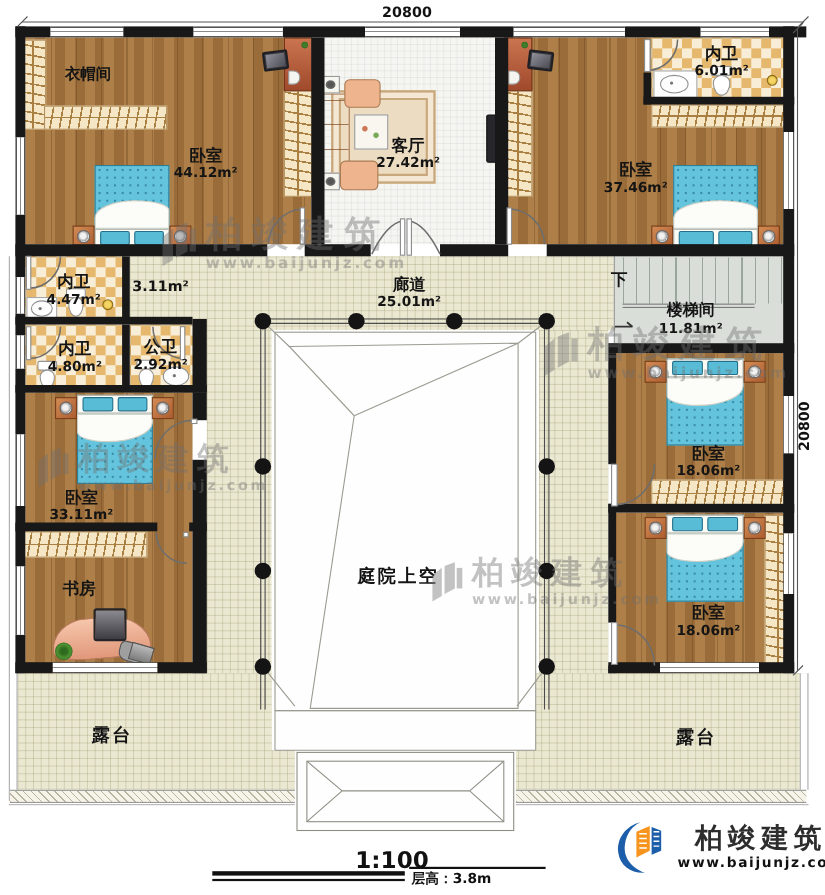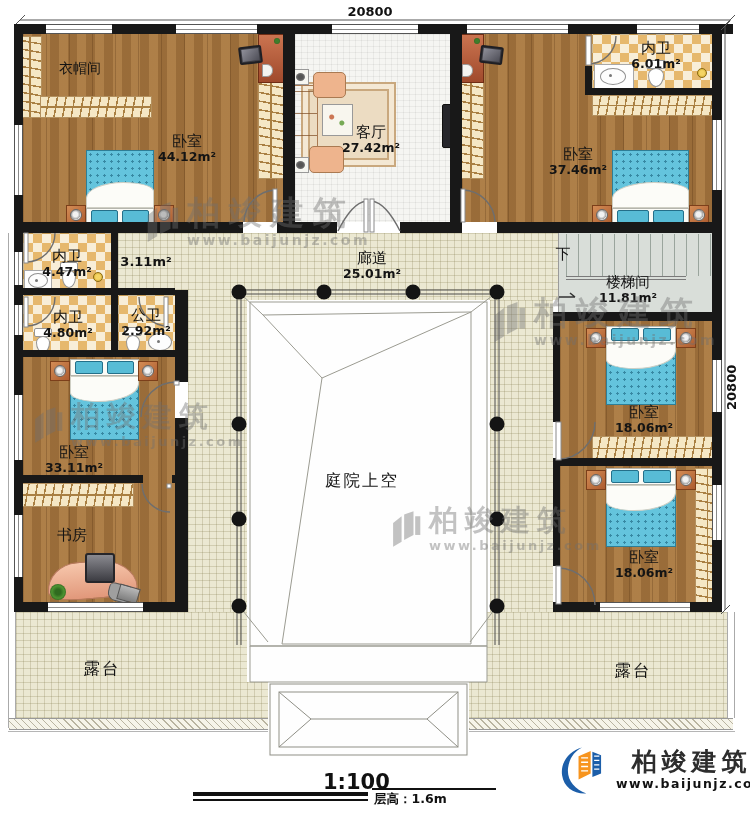--- a/index.html
+++ b/index.html
@@ -87,21 +87,21 @@
   .sidet{position:absolute;z-index:10;background:#f6f6f1;border:1px solid #999;}
   .sidet:after{content:"";position:absolute;inset:3px;border-radius:50%;background:radial-gradient(#555 35%,#8a8a8a);}
   .ctable{position:absolute;z-index:10;background:#f8f6ee;border:1px solid #999;
     background-image:radial-gradient(circle at 30% 40%,#c75 2px,transparent 3px),radial-gradient(circle at 65% 60%,#7a5 2px,transparent 3px);}
   .stair-treads{position:absolute;z-index:7;
     background:repeating-linear-gradient(90deg,#9aa59d 0 1px,transparent 1px 12px);}
   .stair-rail{position:absolute;z-index:7;border-top:1.5px solid #7a7a7a;border-bottom:1.5px solid #7a7a7a;}
   
   .lab{position:absolute;z-index:35;transform:translate(-50%,-50%);text-align:center;color:#141414;
     line-height:1.15;white-space:nowrap;}
-  .lab .nm{font-weight:400;font-size:15px;}
+  .lab .nm{font-weight:700;font-size:15px;}
   .lab .ar{font-weight:700;font-size:12.5px;}
   .lab.big .nm{font-size:16.5px;letter-spacing:2px;}
   .lab.small .nm{font-size:14px;}
   
   .wm{position:absolute;z-index:40;display:flex;align-items:center;gap:7px;color:rgba(112,112,112,.42);pointer-events:none;}
   .wm-text{display:flex;flex-direction:column;align-items:flex-start;}
   .wm-brand{font-weight:700;line-height:1;white-space:nowrap;}
   .wm-url{font-weight:700;line-height:1;margin-top:4px;letter-spacing:2.5px;white-space:nowrap;font-size:14px;}
   .wm.lg .wm-brand{font-size:33px;letter-spacing:9px;}
   .wm.md .wm-brand{font-size:29px;letter-spacing:7px;}
@@ -453,21 +453,21 @@
     <div class="nm">书房</div>
   </div>
   <div class="lab" style="left:644px;top:420px;">
     <div class="nm">卧室</div>
     <div class="ar">18.06m²</div>
   </div>
   <div class="lab" style="left:644px;top:565px;">
     <div class="nm">卧室</div>
     <div class="ar">18.06m²</div>
   </div>
-  <div class="lab big" style="left:362px;top:481px;text-align:right;">
+  <div class="lab big" style="left:362px;top:525px;text-align:right;">
     <div class="nm">庭院上空</div>
   </div>
   <div class="lab big" style="left:102px;top:669px;">
     <div class="nm">露台</div>
   </div>
   <div class="lab big" style="left:633px;top:671px;">
     <div class="nm">露台</div>
   </div>
 
   <div class="dim" style="left:340px;top:4px;width:60px;text-align:center;">20800</div>
@@ -512,21 +512,21 @@
         <path d="M19 6 L30 2 V30 L19 36 Z"></path>
         <rect x="32" y="8" width="6" height="22"></rect>
     </svg>
     <div class="wm-text">
       <div class="wm-brand">柏竣建筑</div>
       <div class="wm-url" style="font-size:13px;">www.baijunjz.com</div>
     </div>
   </div>
 
   <div class="tb tb-scale" style="left:323px;top:770px;">1:100</div>
-  <div class="tb tb-line" style="left:374px;top:791px;">层高：1.6m</div>
+  <div class="tb tb-line" style="left:374px;top:791px;">层高：3.8m</div>
   <div class="rule" style="left:193px;top:792px;width:175px;height:4px;"></div>
   <div class="rule" style="left:193px;top:799px;width:175px;height:1.5px;"></div>
   <div class="rule" style="left:372px;top:788px;width:124px;height:1.5px;"></div>
 
   <div class="logo" style="left:556px;top:744px;">
     <svg width="52" height="52" viewBox="0 0 60 60">
       <path d="M30 4 C15 8 5 21 7 36 C9 50 21 58 35 57 C21 52 12 41 14 27 C16 15 22 8 30 4 Z" fill="#1c5ea9"></path>
       <path d="M26 14 L40 8 L40 34 L26 41 Z" fill="#f7941e"></path>
       <path d="M29 16 h8 M29 21 h8 M29 26 h8 M29 31 h8" stroke="#ffffff" stroke-width="1.6"></path>
       <path d="M42 9 L52 13 L52 34 L42 38 Z" fill="#1c5ea9"></path>

